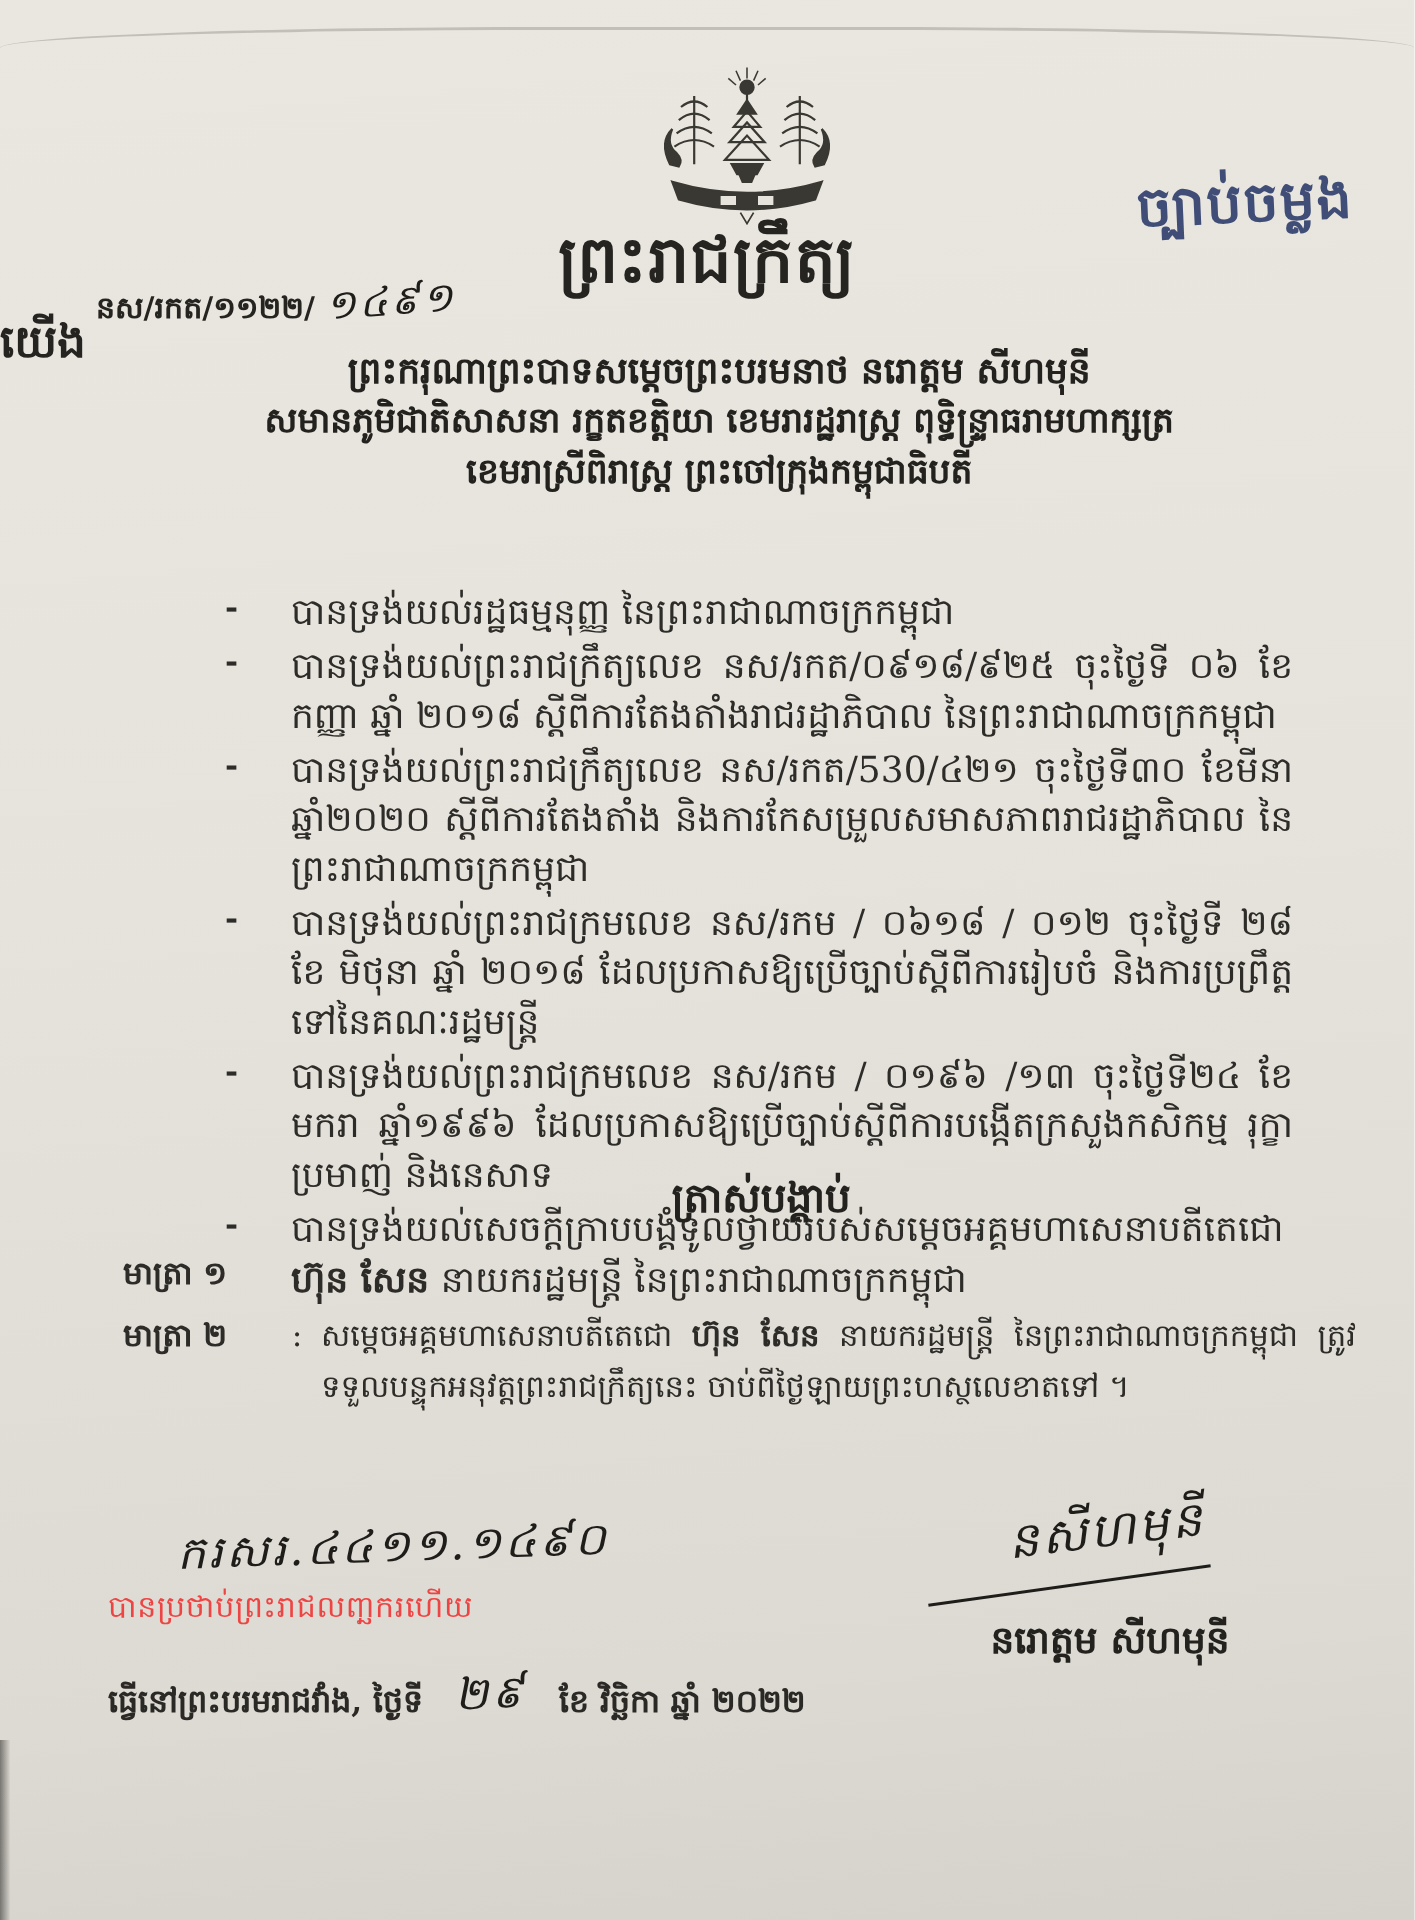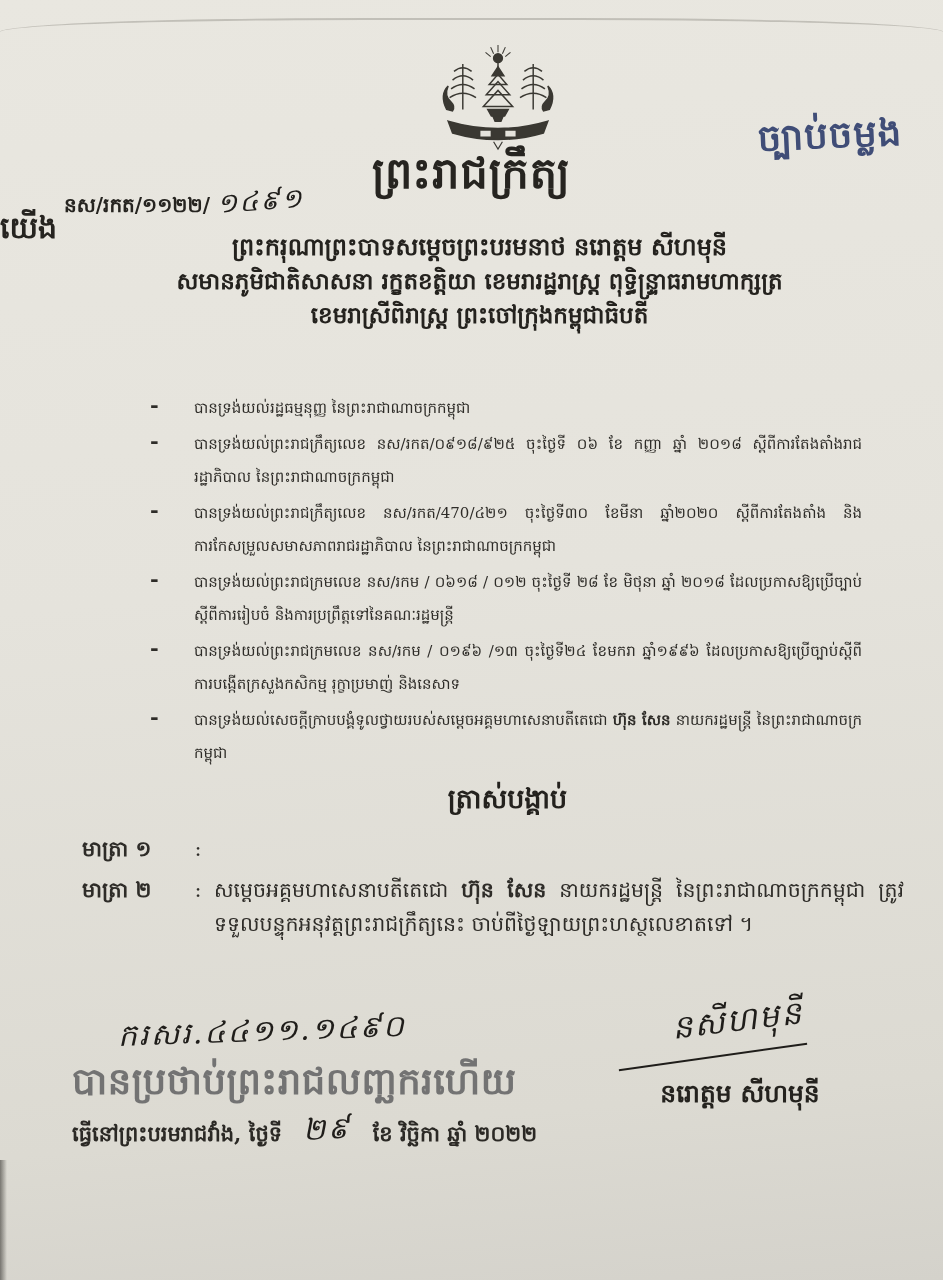--- a/index.html
+++ b/index.html
@@ -38,33 +38,33 @@
     letter-spacing:2px;
   }
   .ref-hand{display:inline-block;font-size:27px;transform:rotate(-4deg) translateY(-2px);font-weight:normal;}
   .royal-titles{left:0;top:230px;width:943px;text-align:center;color:#24221e;}
   .royal-titles div{font-weight:bold;font-size:23px;line-height:34px;padding-left:16px;}
   .royal-titles div:first-child{font-size:24px;}
   
   .preamble{left:150px;top:392px;width:712px;}
   .bullet{display:flex;margin-bottom:3px;}
   .bullet .dash{width:44px;font-size:21px;font-weight:bold;flex:none;}
-  .bullet .btext{flex:1;font-size:15px;line-height:33px;text-align:justify;}
+  .bullet .btext{flex:1;font-size:24px;line-height:33px;text-align:justify;}
   .bold-name{font-weight:bold;}
   
   .order-heading{left:0;top:782px;width:943px;text-align:center;font-size:27px;font-weight:bold;color:#24221e;padding-left:36px;}
   .articles{left:82px;top:832px;width:822px;}
   .article{display:flex;margin-bottom:7px;}
   .article .alabel{width:100px;flex:none;font-weight:bold;font-size:21px;line-height:34px;}
   .article .acolon{width:32px;flex:none;font-size:21px;line-height:34px;text-align:center;}
   .article .atext{flex:1;font-size:20.5px;line-height:34px;text-align:justify;}
   
   .hand-note{left:118px;top:1012px;font-size:30px;transform:rotate(-2deg);white-space:nowrap;}
   .seal-stamp{
-    left:72px;top:1058px;font-size:37px;font-weight:bold;color:#737373;
+    left:72px;top:1058px;font-size:20px;font-weight:normal;color:#ef4444;
     letter-spacing:.5px;white-space:nowrap;
   }
   .date-line{left:72px;top:1112px;font-size:21px;font-weight:bold;color:#2b2925;white-space:nowrap;}
   .date-hand{display:inline-block;font-size:30px;font-weight:normal;margin:0 14px;transform:rotate(-3deg) translateY(-2px);}
   
   .sig-hand{
     left:628px;top:1000px;width:220px;text-align:center;
     font-size:32px;transform:rotate(-7deg);white-space:nowrap;
   }
   .sig-line{
@@ -145,21 +145,21 @@
   <div class="bullet">
     <span class="dash">-</span>
     <span class="btext">បានទ្រង់យល់រដ្ឋធម្មនុញ្ញ នៃព្រះរាជាណាចក្រកម្ពុជា</span>
   </div>
   <div class="bullet">
     <span class="dash">-</span>
     <span class="btext">បានទ្រង់យល់ព្រះរាជក្រឹត្យលេខ នស/រកត/០៩១៨/៩២៥ ចុះថ្ងៃទី ០៦ ខែ កញ្ញា ឆ្នាំ ២០១៨ ស្ដីពីការតែងតាំងរាជរដ្ឋាភិបាល នៃព្រះរាជាណាចក្រកម្ពុជា</span>
   </div>
   <div class="bullet">
     <span class="dash">-</span>
-    <span class="btext">បានទ្រង់យល់ព្រះរាជក្រឹត្យលេខ នស/រកត/470/៤២១ ចុះថ្ងៃទី៣០ ខែមីនា ឆ្នាំ២០២០ ស្ដីពីការតែងតាំង និងការកែសម្រួលសមាសភាពរាជរដ្ឋាភិបាល នៃព្រះរាជាណាចក្រកម្ពុជា</span>
+    <span class="btext">បានទ្រង់យល់ព្រះរាជក្រឹត្យលេខ នស/រកត/530/៤២១ ចុះថ្ងៃទី៣០ ខែមីនា ឆ្នាំ២០២០ ស្ដីពីការតែងតាំង និងការកែសម្រួលសមាសភាពរាជរដ្ឋាភិបាល នៃព្រះរាជាណាចក្រកម្ពុជា</span>
   </div>
   <div class="bullet">
     <span class="dash">-</span>
     <span class="btext">បានទ្រង់យល់ព្រះរាជក្រមលេខ នស/រកម / ០៦១៨ / ០១២  ចុះថ្ងៃទី ២៨ ខែ មិថុនា ឆ្នាំ ២០១៨ ដែលប្រកាសឱ្យប្រើច្បាប់ស្ដីពីការរៀបចំ និងការប្រព្រឹត្តទៅនៃគណៈរដ្ឋមន្ត្រី</span>
   </div>
   <div class="bullet">
     <span class="dash">-</span>
     <span class="btext">បានទ្រង់យល់ព្រះរាជក្រមលេខ នស/រកម / ០១៩៦ /១៣ ចុះថ្ងៃទី២៤ ខែមករា ឆ្នាំ១៩៩៦ ដែលប្រកាសឱ្យប្រើច្បាប់ស្ដីពីការបង្កើតក្រសួងកសិកម្ម រុក្ខាប្រមាញ់ និងនេសាទ</span>
   </div>
   <div class="bullet">

